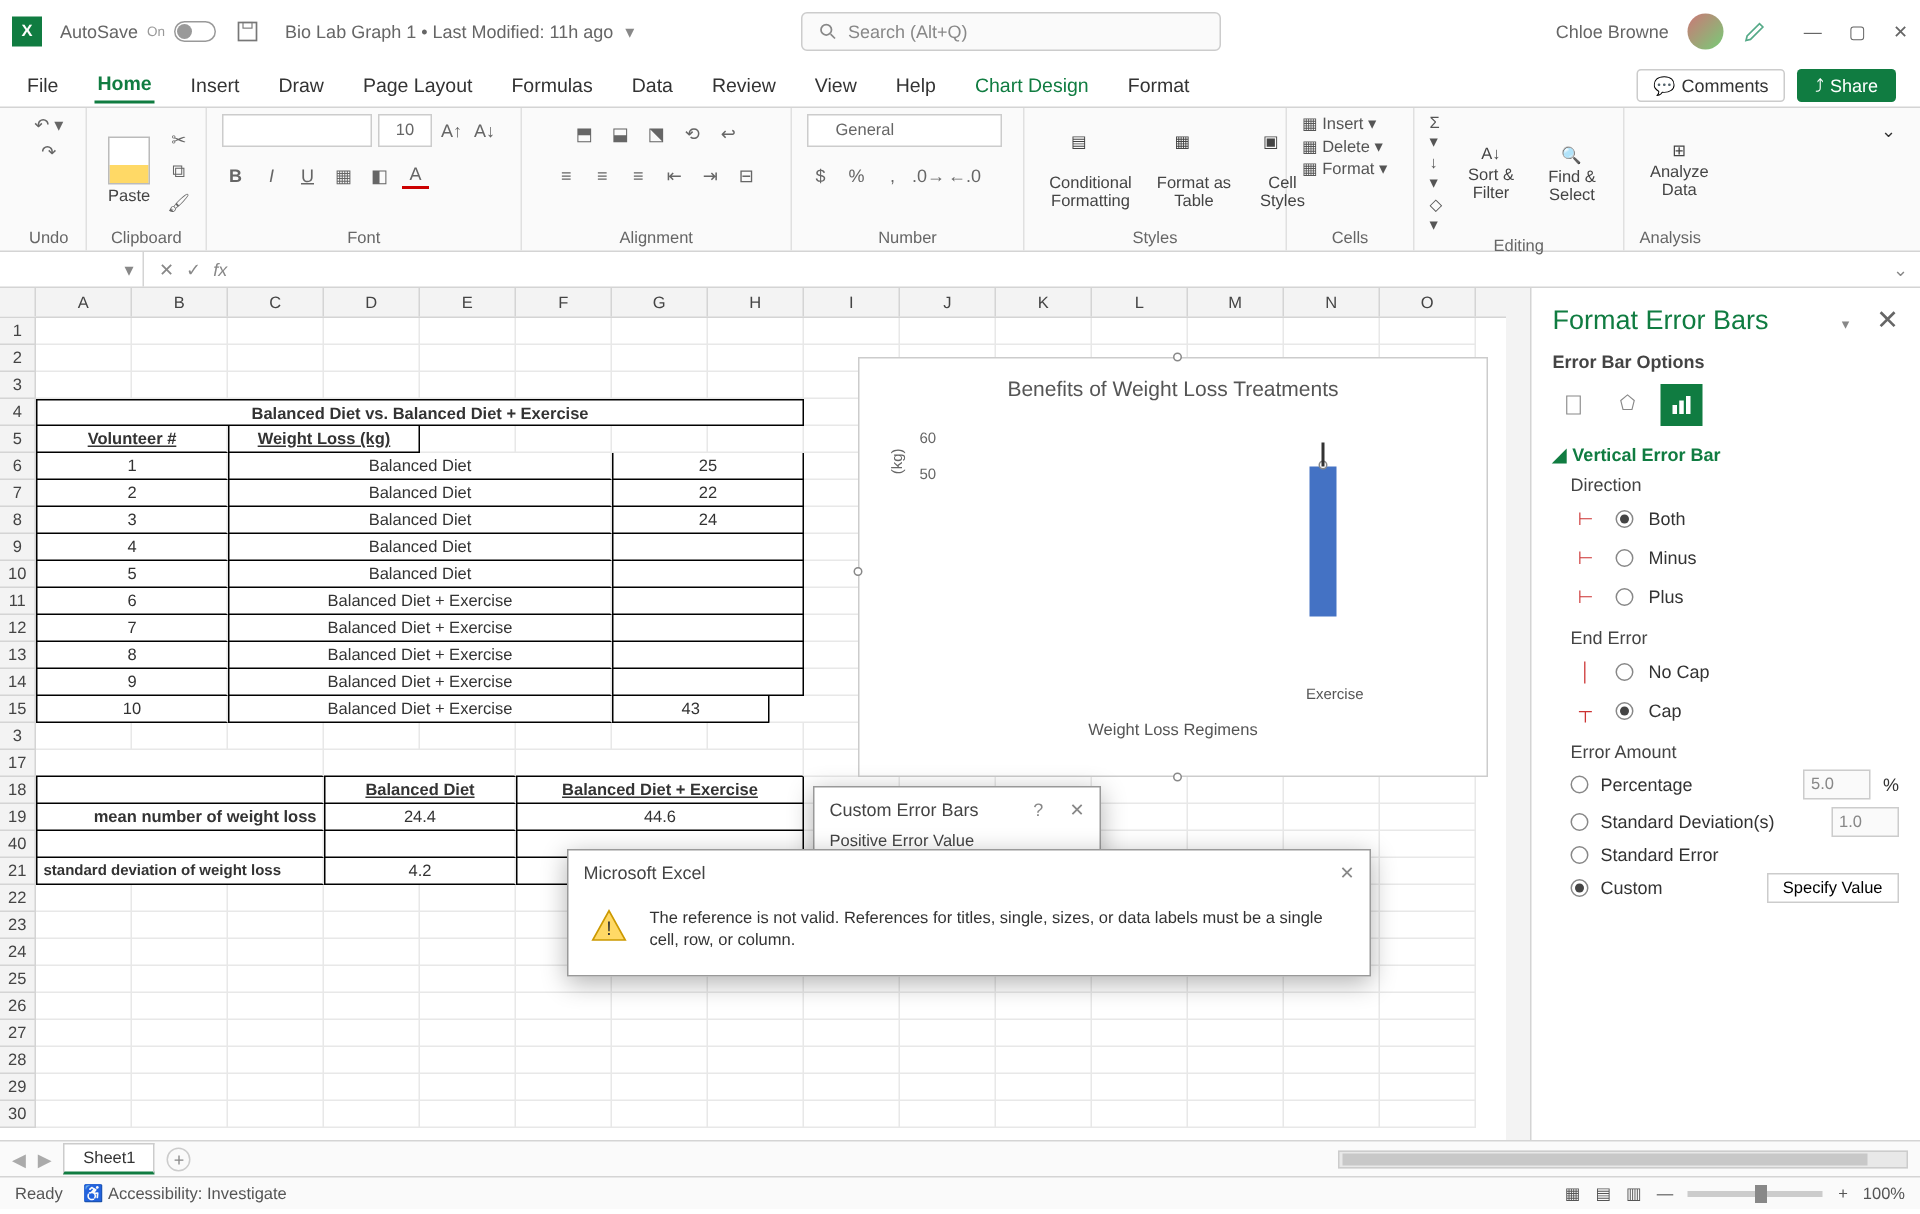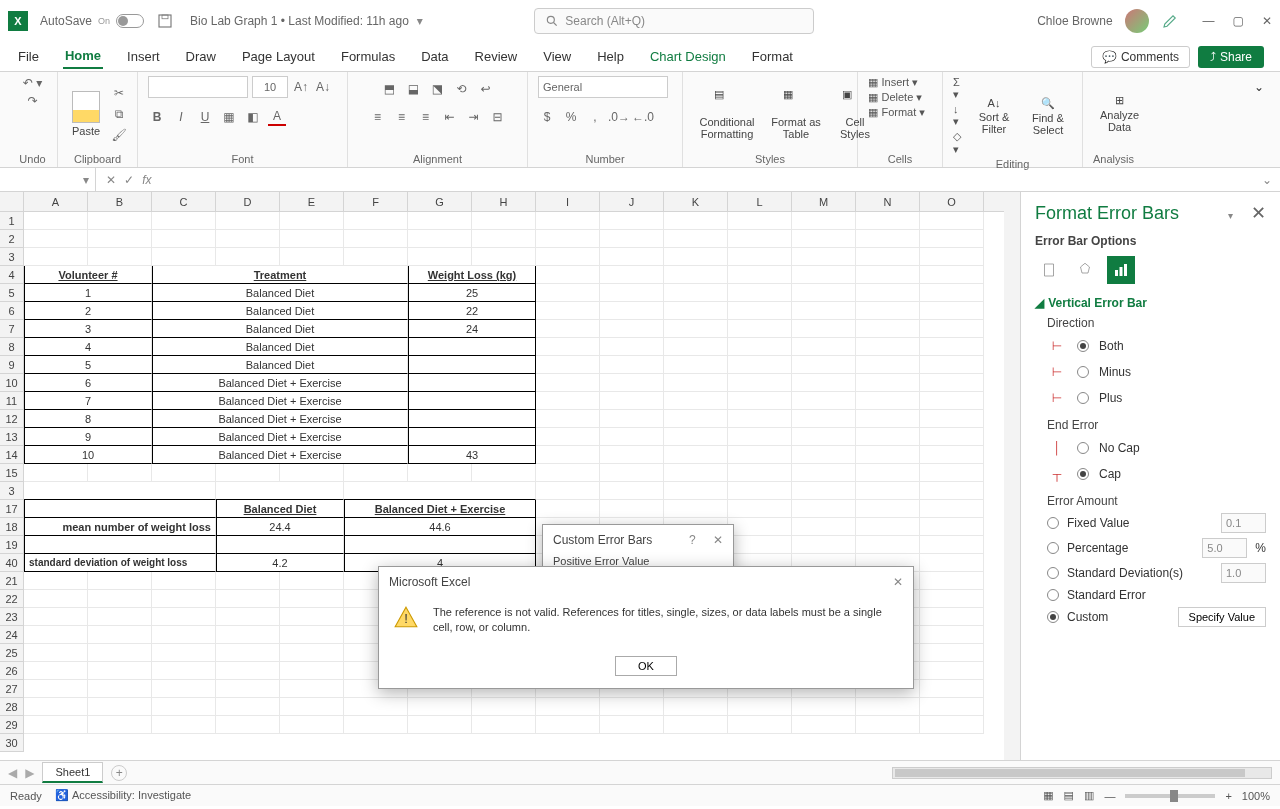--- a/index.html
+++ b/index.html
@@ -35,21 +35,21 @@
 .group-content { flex: 1; display: flex; align-items: center; gap: 6px; }
 .big-btn { display: flex; flex-direction: column; align-items: center; gap: 2px; font-size: 11px; color: #444; padding: 4px; }
 .big-btn .icon { width: 26px; height: 26px; }
 .small-btns { display: flex; flex-direction: column; gap: 3px; }
 .icon { display: inline-block; }
 .paste-icon { width: 28px; height: 32px; background: linear-gradient(#fff 60%, #ffd966 60%); border: 1px solid #bbb; }
 .font-box { width: 100px; height: 22px; border: 1px solid #ccc; background: #fff; }
 .size-box { width: 36px; height: 22px; border: 1px solid #ccc; background: #fff; display: flex; align-items: center; justify-content: center; font-size: 11px; color: #666; }
 .btn-row { display: flex; gap: 6px; margin-top: 4px; }
 .sm { width: 18px; height: 18px; display: flex; align-items: center; justify-content: center; color: #666; font-size: 12px; }
-.num-box { width: 130px; height: 22px; border: 1px solid #ccc; background: #fff; display: flex; align-items: center; padding: 0 4px; font-size: 11px; color: #666; }
+.num-box { width: 130px; height: 22px; border: 1px solid #ccc; background: #fff; display: flex; align-items: center; padding: 0 18px; font-size: 11px; color: #666; }
 
 
 .formula-bar { height: 24px; border-bottom: 1px solid #d4d4d4; display: flex; align-items: center; }
 .name-box { width: 96px; border-right: 1px solid #d4d4d4; height: 100%; display: flex; align-items: center; padding: 0 6px; }
 .fx-btns { display: flex; gap: 8px; padding: 0 10px; color: #888; }
 .formula-input { flex: 1; padding: 0 6px; }
 
 
 .main { display: flex; height: 568px; position: relative; }
 .sheet-area { flex: 1; position: relative; overflow: hidden; }
@@ -428,22 +428,31 @@
             <div class="cell" style="width:64px"></div>
             <div class="cell" style="width:64px"></div>
             <div class="cell" style="width:64px"></div>
             <div class="cell" style="width:64px"></div>
             <div class="cell" style="width:64px"></div>
             <div class="cell" style="width:64px"></div>
             <div class="cell" style="width:64px"></div>
             <div class="cell" style="width:64px"></div>
           </div>
           <div class="row">
+            <div class="cell center bold b-top b-left b-right b-bot" style="width:512px">Balanced Diet vs. Balanced Diet + Exercise</div>
+            <div class="cell" style="width:64px"></div>
+            <div class="cell" style="width:64px"></div>
+            <div class="cell" style="width:64px"></div>
+            <div class="cell" style="width:64px"></div>
+            <div class="cell" style="width:64px"></div>
+            <div class="cell" style="width:64px"></div>
+            <div class="cell" style="width:64px"></div>
+          </div>
+          <div class="row">
   <div class="cell center bold underline b-left b-bot" style="width:128px">Volunteer #</div>
-  <div class="cell center bold underline b-left b-bot" style="width:256px">Treatment</div>
   <div class="cell center bold underline b-left b-right b-bot" style="width:128px">Weight Loss (kg)</div>
   <div class="cell" style="width:64px"></div>
             <div class="cell" style="width:64px"></div>
             <div class="cell" style="width:64px"></div>
             <div class="cell" style="width:64px"></div>
             <div class="cell" style="width:64px"></div>
             <div class="cell" style="width:64px"></div>
             <div class="cell" style="width:64px"></div>
 </div>
           <div class="row">
@@ -550,21 +559,21 @@
             <div class="cell" style="width:64px"></div>
             <div class="cell" style="width:64px"></div>
             <div class="cell" style="width:64px"></div>
             <div class="cell" style="width:64px"></div>
             <div class="cell" style="width:64px"></div>
             <div class="cell" style="width:64px"></div>
   </div>
           <div class="row">
     <div class="cell center b-left b-bot" style="width:128px">10</div>
     <div class="cell center b-left b-bot" style="width:256px">Balanced Diet + Exercise</div>
-    <div class="cell center b-left b-right b-bot" style="width:128px">43</div>
+    <div class="cell center b-left b-right b-bot" style="width:105px">43</div>
     <div class="cell" style="width:64px"></div>
             <div class="cell" style="width:64px"></div>
             <div class="cell" style="width:64px"></div>
             <div class="cell" style="width:64px"></div>
             <div class="cell" style="width:64px"></div>
             <div class="cell" style="width:64px"></div>
             <div class="cell" style="width:64px"></div>
   </div>
           <div class="row">
             <div class="cell" style="width:64px"></div>
@@ -792,20 +801,35 @@
             <div class="cell" style="width:64px"></div>
             <div class="cell" style="width:64px"></div>
             <div class="cell" style="width:64px"></div>
             <div class="cell" style="width:64px"></div>
             <div class="cell" style="width:64px"></div>
             <div class="cell" style="width:64px"></div>
           </div>
         </div>
     </div>
 
+    <div class="chart">
+      <span class="handle" style="left:50%;top:-4px"></span>
+      <span class="handle" style="left:-4px;top:50%"></span>
+      <span class="handle" style="left:50%;bottom:-4px"></span>
+      <div class="chart-title">Benefits of Weight Loss Treatments</div>
+      <div style="position:absolute;left:40px;top:48px;font-size:10px;color:#666">60</div>
+      <div style="position:absolute;left:40px;top:72px;font-size:10px;color:#666">50</div>
+      <div style="position:absolute;left:20px;top:60px;font-size:10px;color:#666;writing-mode:vertical-rl;transform:rotate(180deg)">(kg)</div>
+      <div style="position:absolute;right:100px;top:72px;width:18px;height:100px;background:#4472c4">
+        <span class="handle" style="left:6px;top:-4px"></span>
+        <div style="position:absolute;left:8px;top:-16px;width:2px;height:16px;background:#333"></div>
+      </div>
+      <div style="position:absolute;right:82px;bottom:48px;font-size:10px;color:#555">Exercise</div>
+      <div style="position:absolute;left:50%;bottom:24px;transform:translateX(-50%);font-size:11px;color:#555">Weight Loss Regimens</div>
+    </div>
 
     <div class="dialog custom-err-dialog">
       <div class="dialog-title">
         <span>Custom Error Bars</span>
         <span>
           <span style="margin-right:14px;color:#888">?</span>
           <span style="color:#888">✕</span>
         </span>
       </div>
       <div style="padding:0 10px 6px;font-size:11px;color:#444">Positive Error Value</div>
@@ -818,23 +842,20 @@
       </div>
       <div class="dialog-body">
         <span class="warn-icon">
           <svg viewBox="0 0 24 24" width="26" height="26">
               <path d="M12 2 L22 20 L2 20 Z" fill="#ffd966" stroke="#c90"></path>
               <text x="12" y="17" text-anchor="middle" font-size="12" fill="#333">!</text>
             </svg>
         </span>
         <div class="dialog-msg">The reference is not valid. References for titles, single, sizes, or data labels must be a single cell, row, or column.</div>
       </div>
-      <div class="dialog-footer">
-        <button class="ok-btn">OK</button>
-      </div>
     </div>
 
     <div style="position:absolute;right:0;top:0;width:16px;height:100%;background:#f3f3f3"></div>
   </div>
 
   <div class="pane">
     <div class="pane-title">
       <span>Format Error Bars</span>
       <span><span style="font-size:10px;color:#888;margin-right:18px">▾</span><span style="color:#666">✕</span></span>
     </div>
@@ -880,25 +901,20 @@
       <span class="opt-icon">│</span>
       <span class="radio"></span>
       <span>No Cap</span>
     </div>
     <div class="opt-row">
       <span class="opt-icon">┬</span>
       <span class="radio checked"></span>
       <span>Cap</span>
     </div>
     <div style="margin:10px 0 4px 12px;font-size:12px;color:#444">Error Amount</div>
-    <div class="amount-row">
-      <span class="radio"></span>
-      <span style="flex:1">Fixed Value</span>
-      <input class="num-input" disabled="" value="0.1" style="">
-    </div>
     <div class="amount-row">
       <span class="radio"></span>
       <span style="flex:1">Percentage</span>
       <input class="num-input" disabled="" value="5.0" style="">
       <span>%</span>
     </div>
     <div class="amount-row">
       <span class="radio"></span>
       <span style="flex:1">Standard Deviation(s)</span>
       <input class="num-input" disabled="" value="1.0" style="">

